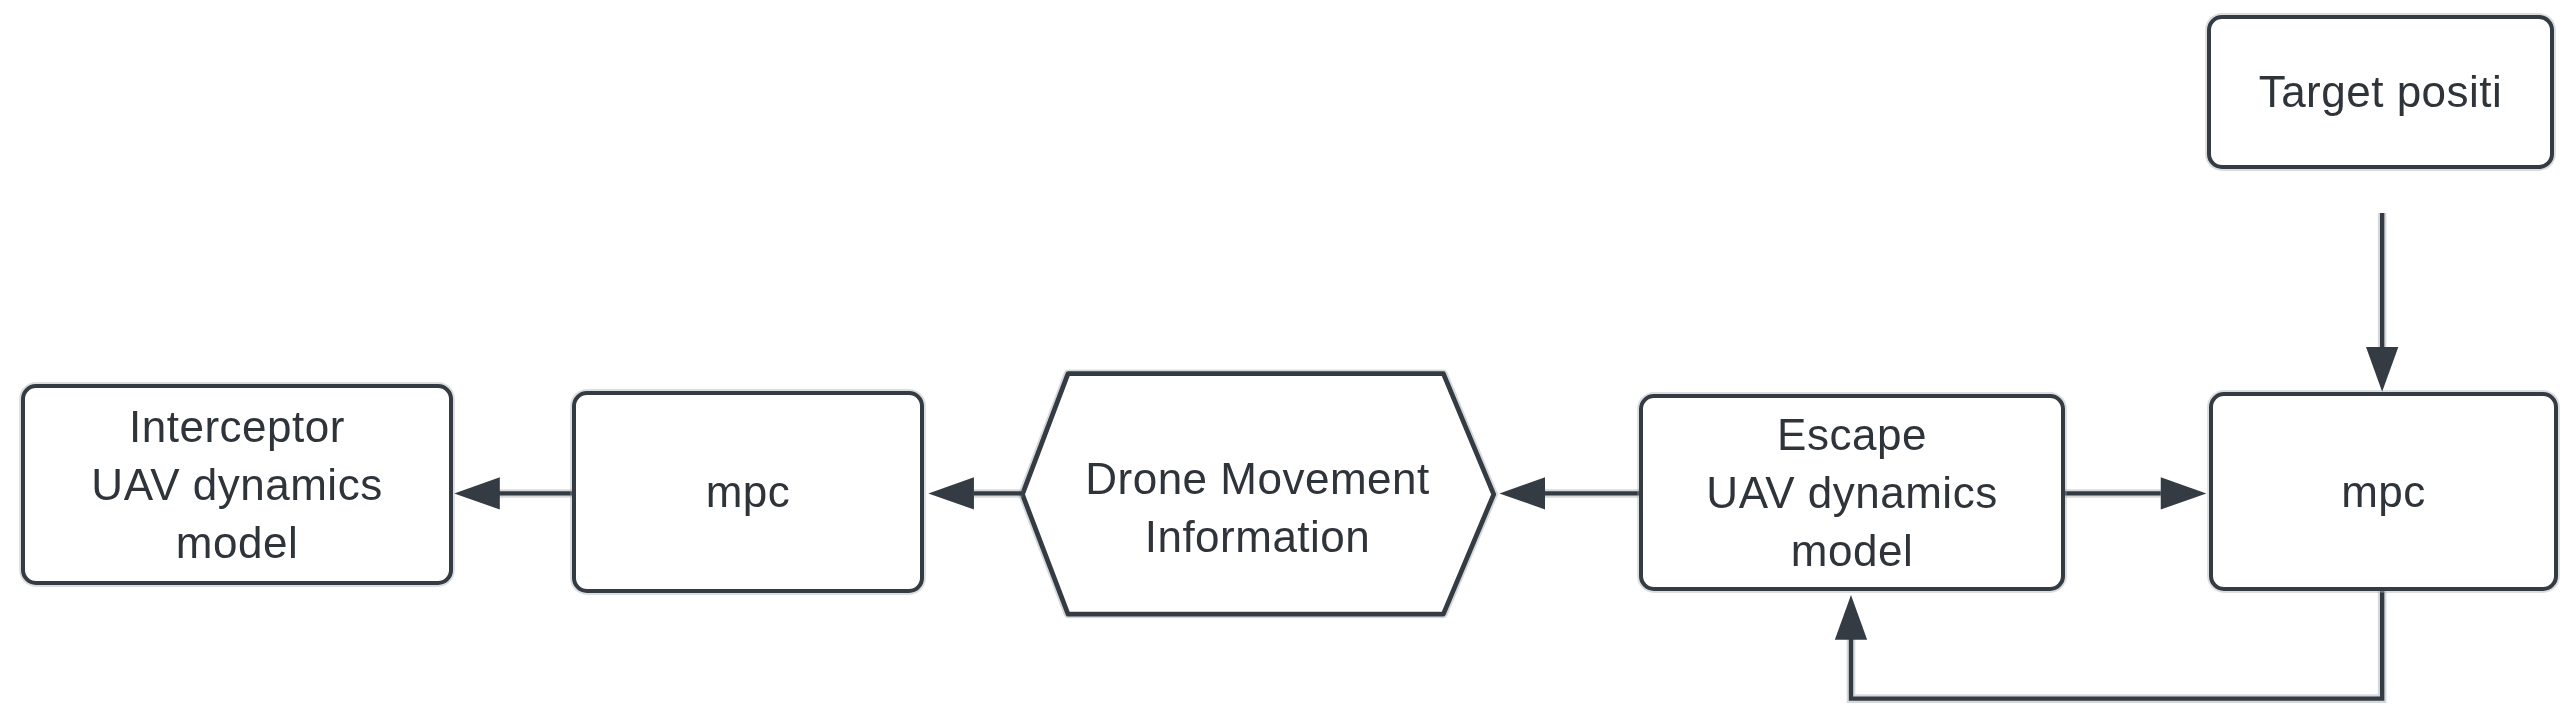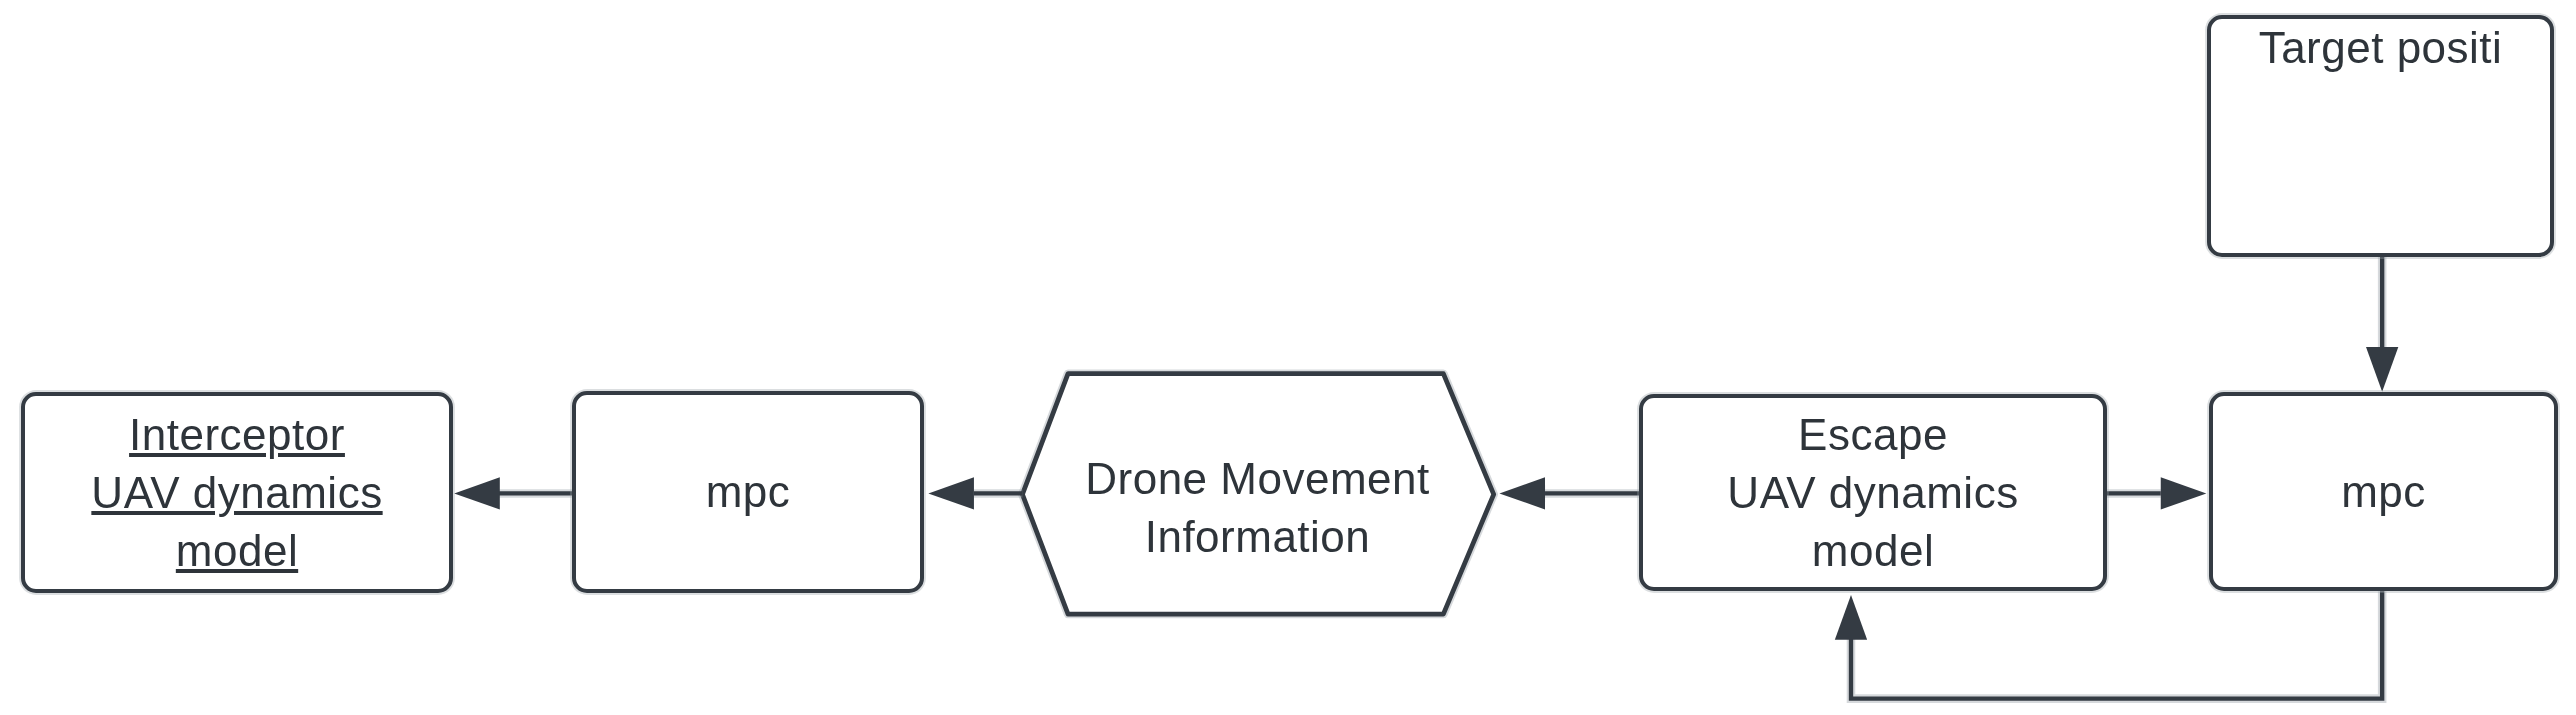--- a/index.html
+++ b/index.html
@@ -101,43 +101,43 @@
 
     <path class="edge-halo" d="M2507,224 L2507,366"></path>
     <path class="edge-line" d="M2507,224 L2507,366"></path>
     <polygon class="arrowhead" points="2507,412 2490,365 2524,365"></polygon>
 
     <path class="edge-halo" d="M2507,622 L2507,735 L1948,735 L1948,672"></path>
     <path class="edge-line" d="M2507,622 L2507,735 L1948,735 L1948,672"></path>
     <polygon class="arrowhead" points="1948,626 1931,673 1965,673"></polygon>
   </svg>
 
-  <div class="node box" style="left:21px; top:392px; width:432px; height:201px;text-decoration:underline;">
+  <div class="node box" style="left:21px; top:384px; width:432px; height:201px;">
     <span>Interceptor</span>
     <span>UAV dynamics</span>
     <span>model</span>
   </div>
 
   <div class="node box" style="left:572px; top:391px; width:352px; height:202px;">
     <span>mpc</span>
   </div>
 
   <div class="node hex-label" style="left:1036px; top:388px; width:443px; height:240px;">
     <span>Drone Movement</span>
     <span>Information</span>
   </div>
 
-  <div class="node box" style="left:1639px; top:394px; width:468px; height:197px;">
+  <div class="node box" style="left:1639px; top:394px; width:426px; height:197px;">
     <span>Escape</span>
     <span>UAV dynamics</span>
     <span>model</span>
   </div>
 
   <div class="node box" style="left:2209px; top:392px; width:349px; height:199px;">
     <span>mpc</span>
   </div>
 
-  <div class="node box" style="left:2207px; top:15px; width:347px; height:242px;justify-content:space-between;">
+  <div class="node box" style="left:2207px; top:15px; width:347px; height:154px;">
     <span>Target positi</span>
   </div>
 
 </div>
 
 
 </body></html>

